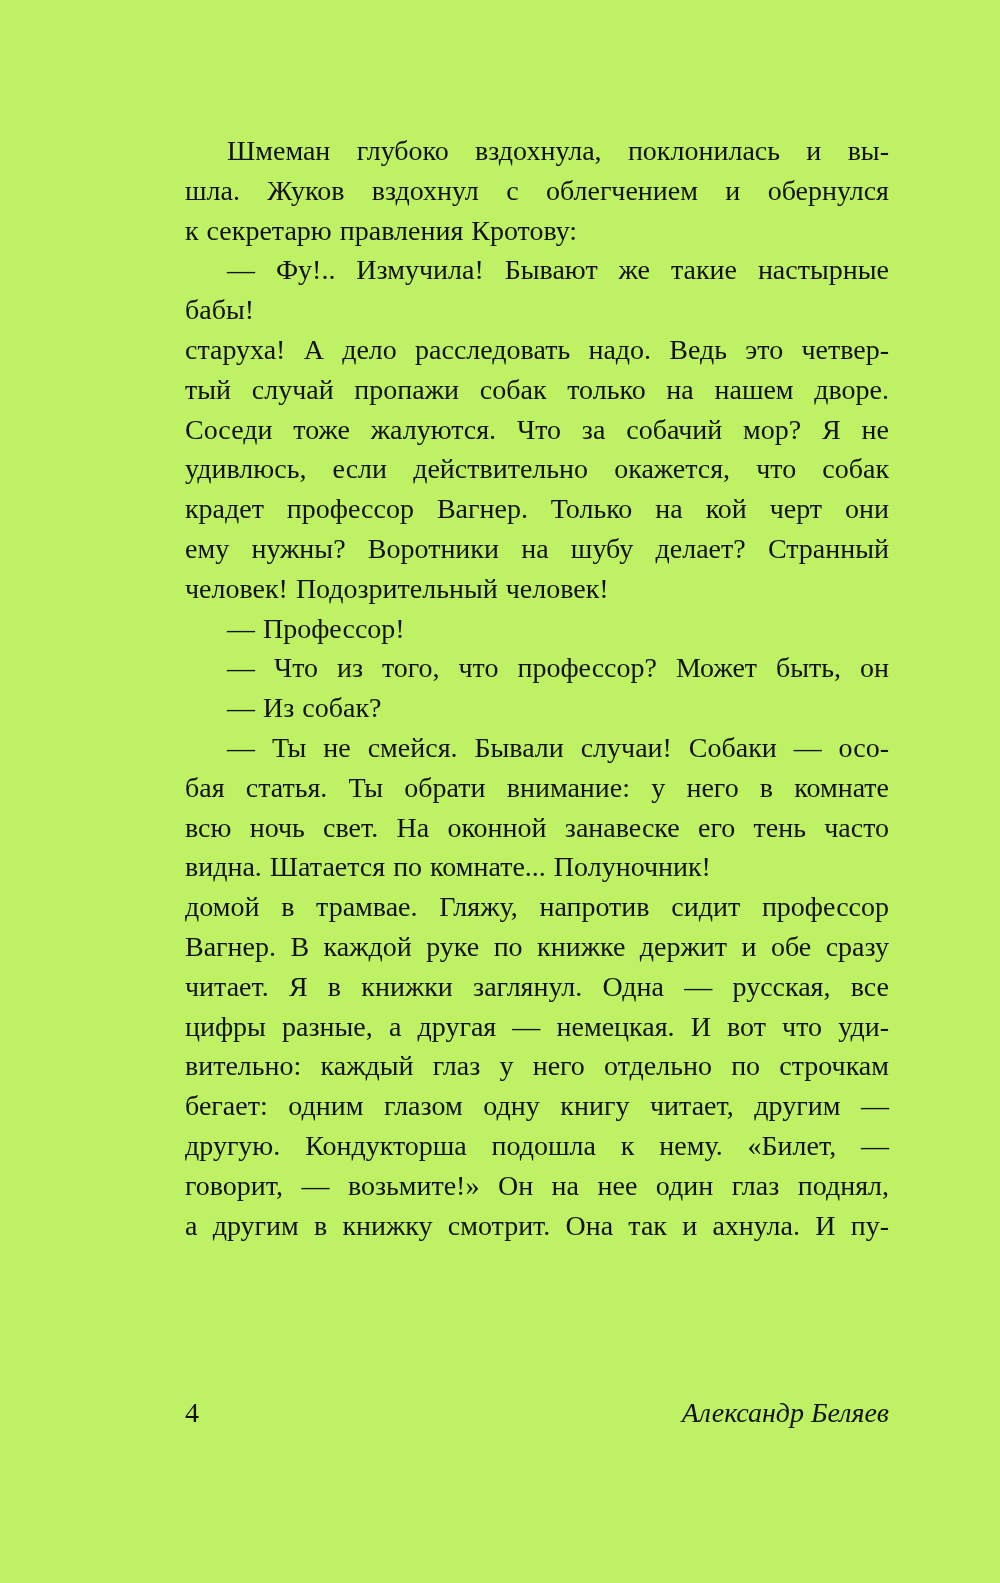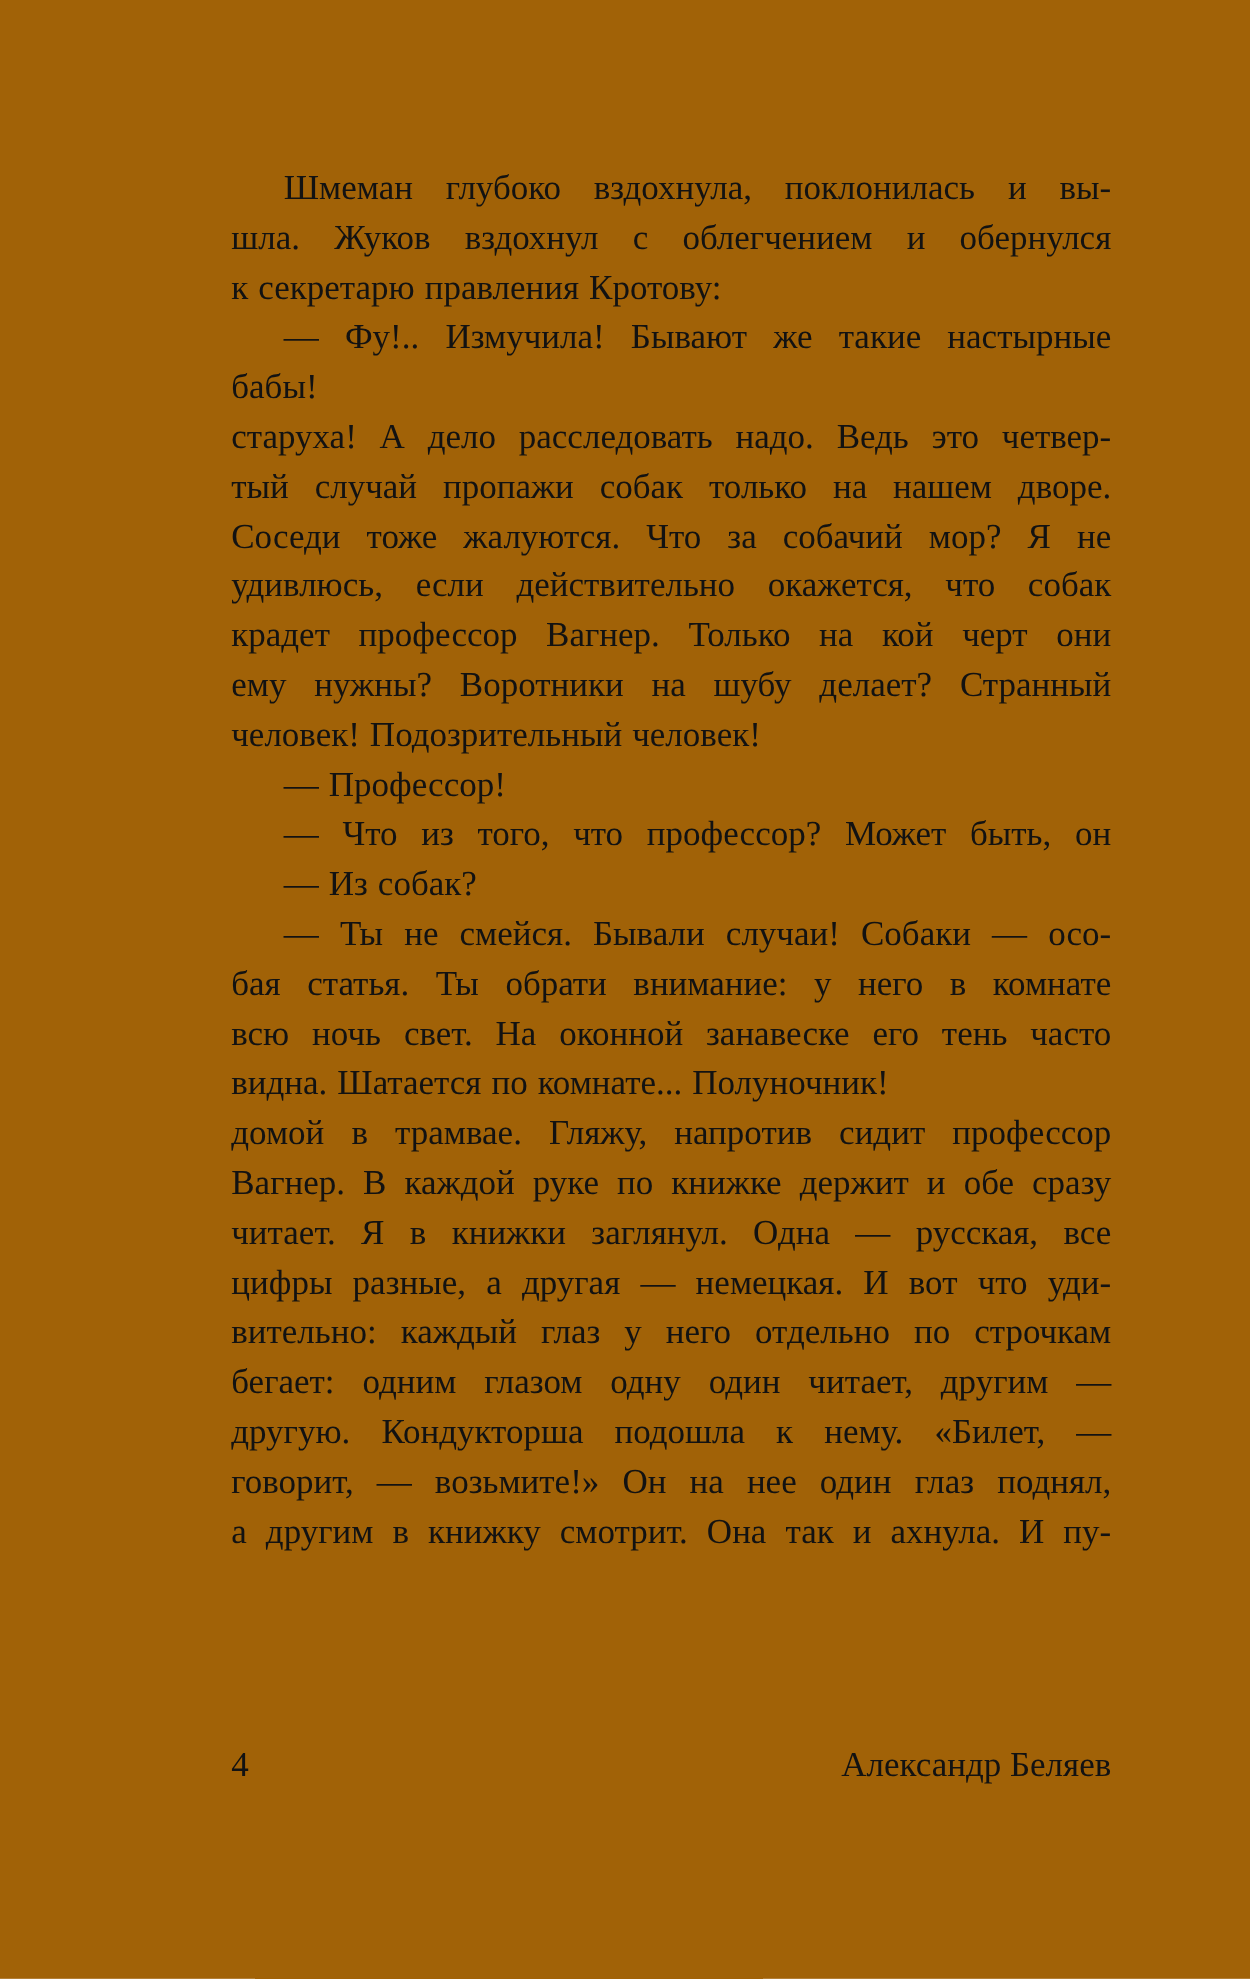--- a/index.html
+++ b/index.html
@@ -11,21 +11,21 @@
     height: 1583px;
     background: #ffffff;
     font-family: "Liberation Serif", "DejaVu Serif", serif;
     color: #121212;
     position: relative;
     overflow: hidden;
   }
   .page {
     position: absolute;
     inset: 0;
-    background: #a16207;
+    background: #bef264;
   }
   .text-block {
     position: absolute;
     left: 185px;
     top: 131px;
     width: 704px;
   }
   .paragraph {
     margin: 0;
     padding: 0;
@@ -48,20 +48,21 @@
     left: 185px;
     top: 1393px;
     width: 704px;
     display: flex;
     justify-content: space-between;
     align-items: baseline;
     font-size: 28px;
     line-height: 40px;
   }
   .author {
+    font-style: italic;
   }
 </style>
 </head>
 <body>
 
 <div class="page">
   <main class="text-block" id="paragraphs">
       <div class="paragraph">
         <div class="line first">Шмеман глубоко вздохнула, поклонилась и вы-</div>
         <div class="line">шла. Жуков вздохнул с облегчением и обернулся</div>
@@ -94,21 +95,21 @@
         <div class="line">бая статья. Ты обрати внимание: у него в комнате</div>
         <div class="line">всю ночь свет. На оконной занавеске его тень часто</div>
         <div class="line last">видна. Шатается по комнате... Полуночник!</div>
       </div>
       <div class="paragraph">
         <div class="line">домой в трамвае. Гляжу, напротив сидит профессор</div>
         <div class="line">Вагнер. В каждой руке по книжке держит и обе сразу</div>
         <div class="line">читает. Я в книжки заглянул. Одна — русская, все</div>
         <div class="line">цифры разные, а другая — немецкая. И вот что уди-</div>
         <div class="line">вительно: каждый глаз у него отдельно по строчкам</div>
-        <div class="line">бегает: одним глазом одну один читает, другим —</div>
+        <div class="line">бегает: одним глазом одну книгу читает, другим —</div>
         <div class="line">другую. Кондукторша подошла к нему. «Билет, —</div>
         <div class="line">говорит, — возьмите!» Он на нее один глаз поднял,</div>
         <div class="line">а другим в книжку смотрит. Она так и ахнула. И пу-</div>
       </div>
     </main>
   <footer class="page-footer">
     <span class="pagenum">4</span>
     <span class="author">Александр Беляев</span>
   </footer>
 </div>

